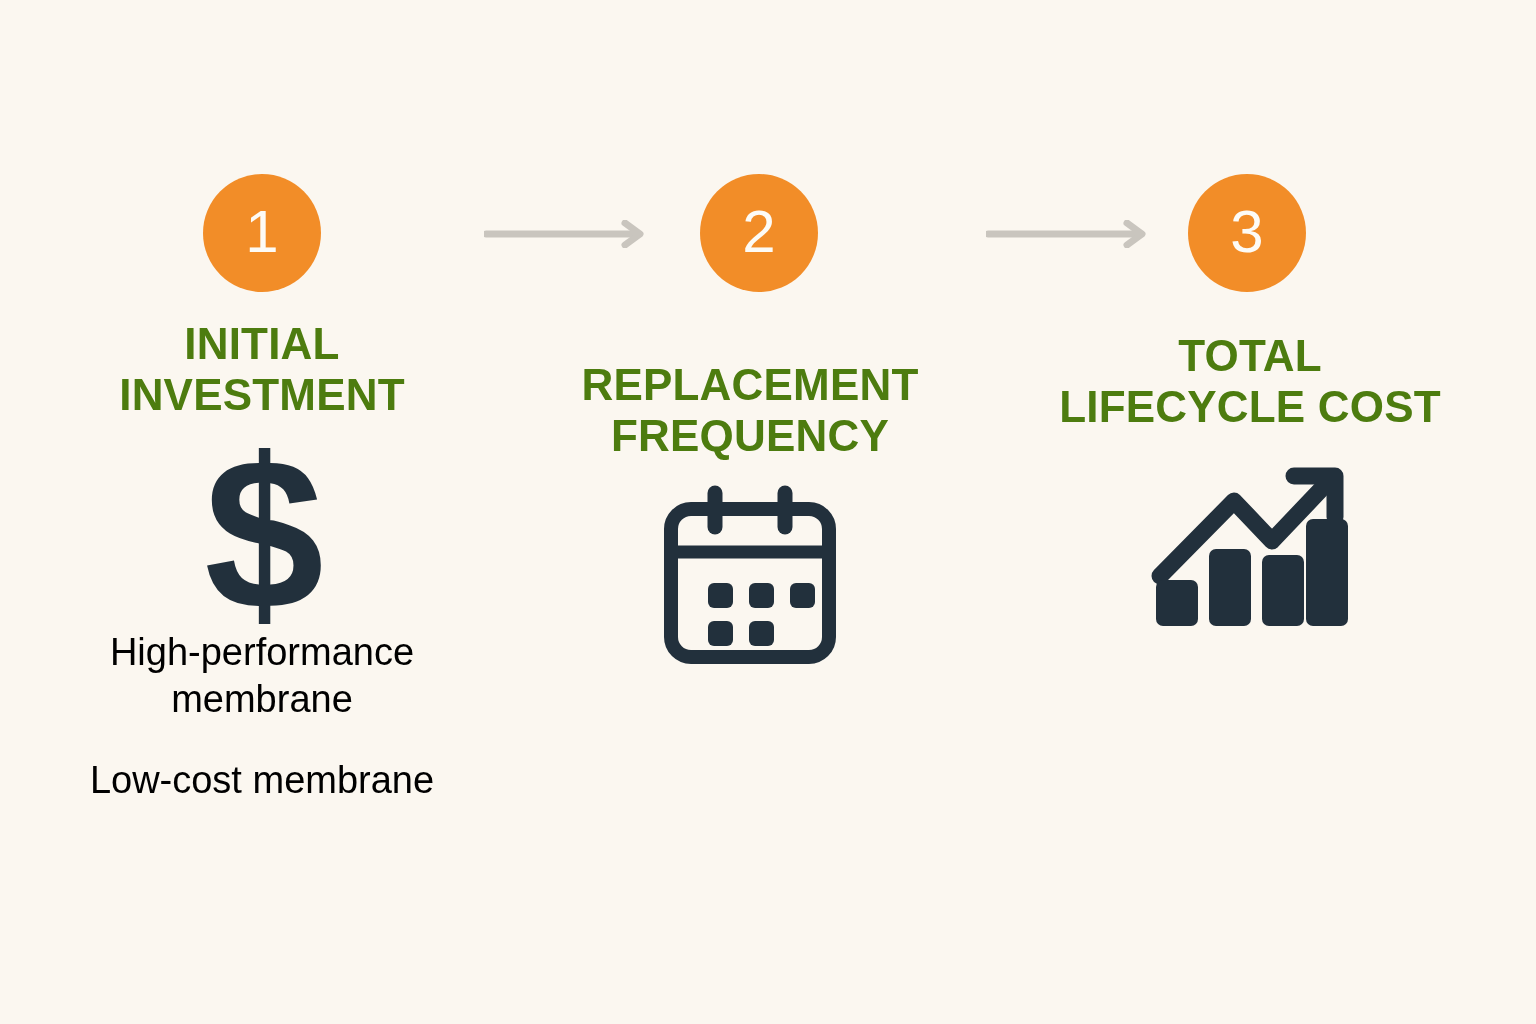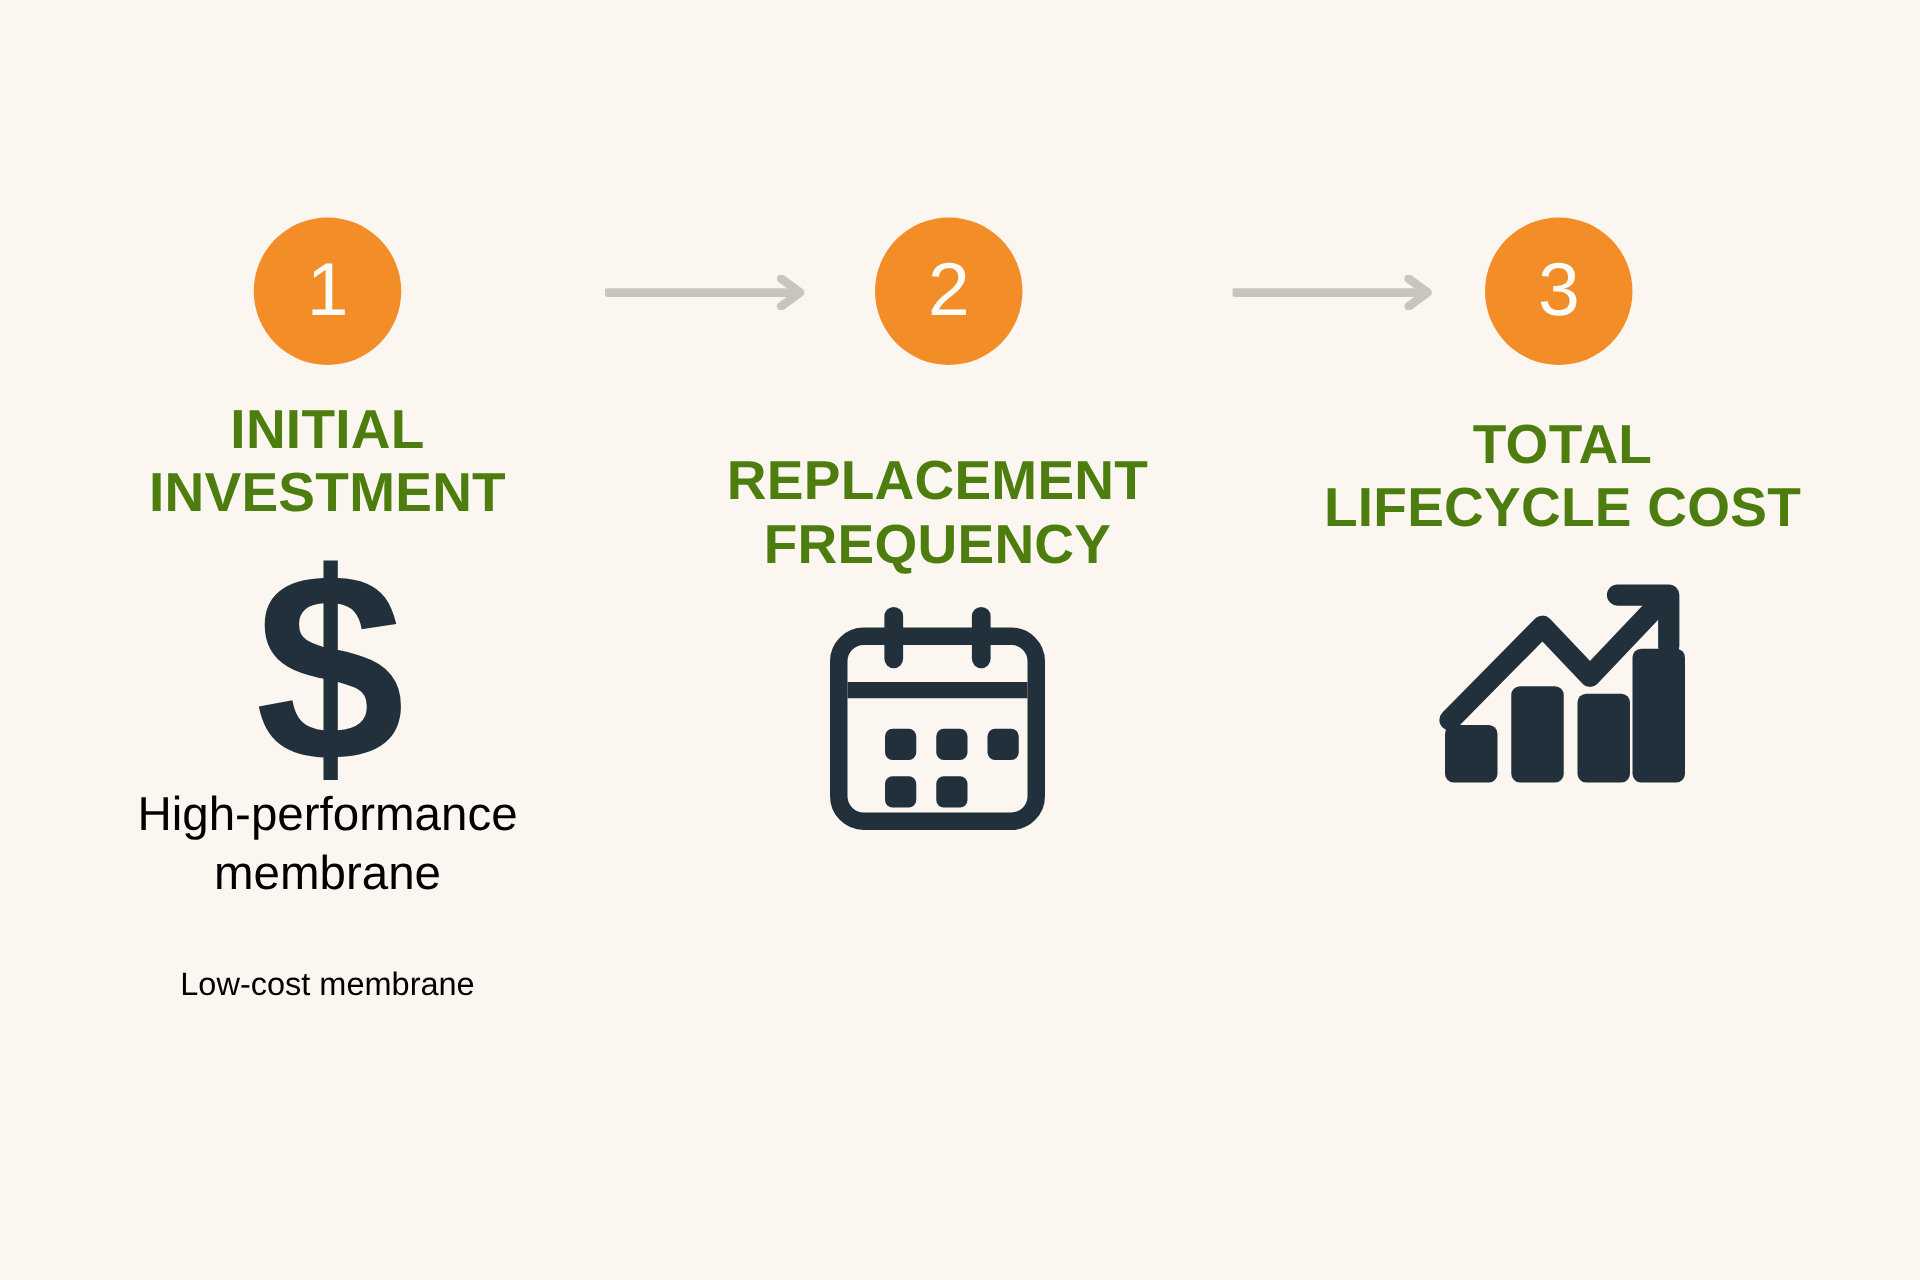--- a/index.html
+++ b/index.html
@@ -109,23 +109,23 @@
     font-weight: 400;
     color: #000000;
     white-space: pre-line;
   }
   .body-primary {
     font-size: 38px;
     line-height: 1.24;
     margin: 0;
   }
   .body-secondary {
-    font-size: 26px;
+    font-size: 38px;
     line-height: 1.24;
-    margin: 48px 0 0 0;
+    margin: 34px 0 0 0;
   }
 
   .dollar-glyph {
     font-family: "Liberation Sans", sans-serif;
     font-weight: bold;
     font-size: 215px;
     line-height: 1;
     color: #22303C;
     letter-spacing: -4px;
   }

